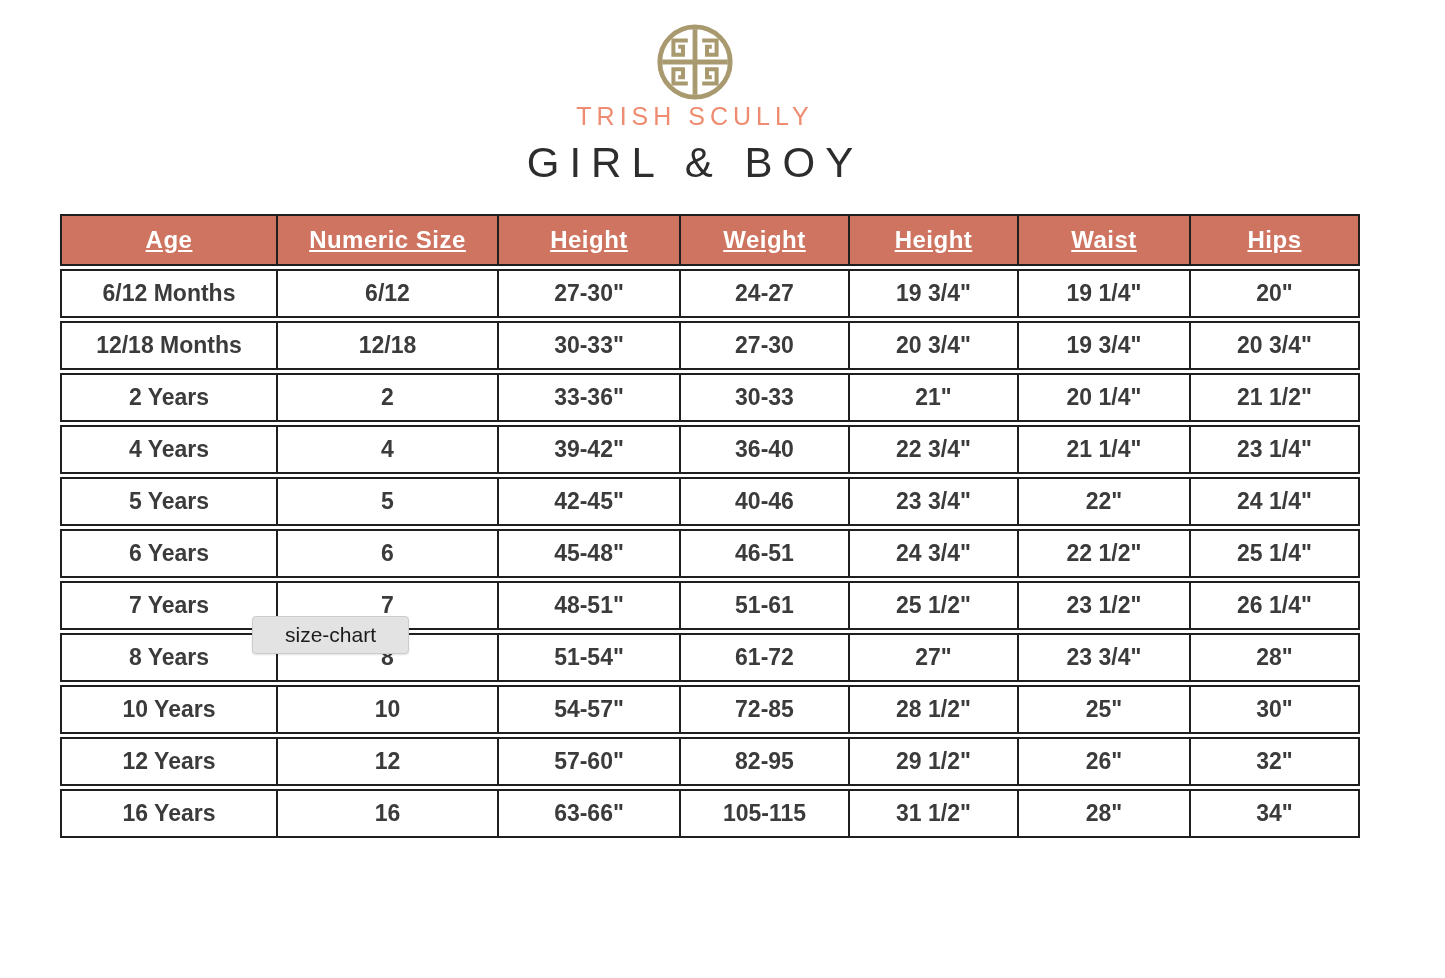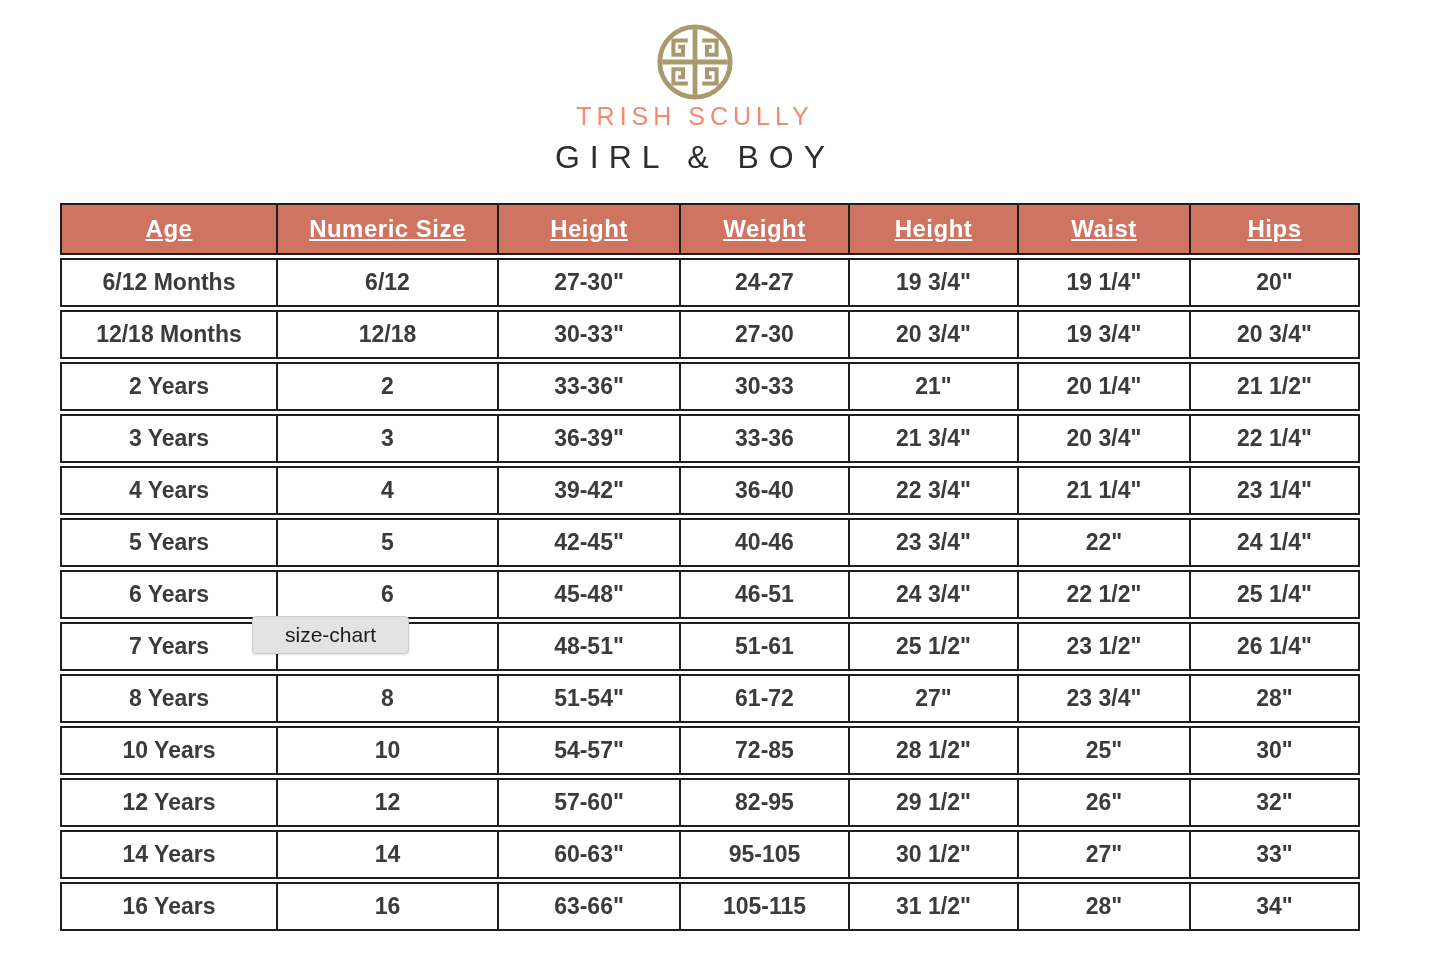--- a/index.html
+++ b/index.html
@@ -31,21 +31,21 @@
   }
   .brand-name {
     margin-top: 0px;
     font-size: 25px;
     letter-spacing: 5px;
     color: #ee8b70;
     font-weight: 400;
   }
   .page-subtitle {
     margin: 8px 0 0 0;
-    font-size: 32px;
+    font-size: 42px;
     letter-spacing: 10px;
     color: #2d2d2d;
     font-weight: 500;
   }
   table.size-table {
     margin-top: 24px;
     width: 1270px;
     table-layout: fixed;
     border-collapse: separate;
     border-spacing: 0 3px;
@@ -158,29 +158,20 @@
           <tr>
             <td class="col-0">2 Years</td>
             <td class="col-1">2</td>
             <td class="col-2">33-36"</td>
             <td class="col-3">30-33</td>
             <td class="col-4">21"</td>
             <td class="col-5">20 1/4"</td>
             <td class="col-6">21 1/2"</td>
           </tr>
           <tr>
-            <td class="col-0">3 Years</td>
-            <td class="col-1">3</td>
-            <td class="col-2">36-39"</td>
-            <td class="col-3">33-36</td>
-            <td class="col-4">21 3/4"</td>
-            <td class="col-5">20 3/4"</td>
-            <td class="col-6">22 1/4"</td>
-          </tr>
-          <tr>
             <td class="col-0">4 Years</td>
             <td class="col-1">4</td>
             <td class="col-2">39-42"</td>
             <td class="col-3">36-40</td>
             <td class="col-4">22 3/4"</td>
             <td class="col-5">21 1/4"</td>
             <td class="col-6">23 1/4"</td>
           </tr>
           <tr>
             <td class="col-0">5 Years</td>
@@ -230,29 +221,20 @@
           <tr>
             <td class="col-0">12 Years</td>
             <td class="col-1">12</td>
             <td class="col-2">57-60"</td>
             <td class="col-3">82-95</td>
             <td class="col-4">29 1/2"</td>
             <td class="col-5">26"</td>
             <td class="col-6">32"</td>
           </tr>
           <tr>
-            <td class="col-0">14 Years</td>
-            <td class="col-1">14</td>
-            <td class="col-2">60-63"</td>
-            <td class="col-3">95-105</td>
-            <td class="col-4">30 1/2"</td>
-            <td class="col-5">27"</td>
-            <td class="col-6">33"</td>
-          </tr>
-          <tr>
             <td class="col-0">16 Years</td>
             <td class="col-1">16</td>
             <td class="col-2">63-66"</td>
             <td class="col-3">105-115</td>
             <td class="col-4">31 1/2"</td>
             <td class="col-5">28"</td>
             <td class="col-6">34"</td>
           </tr>
         </tbody>
     </table>

